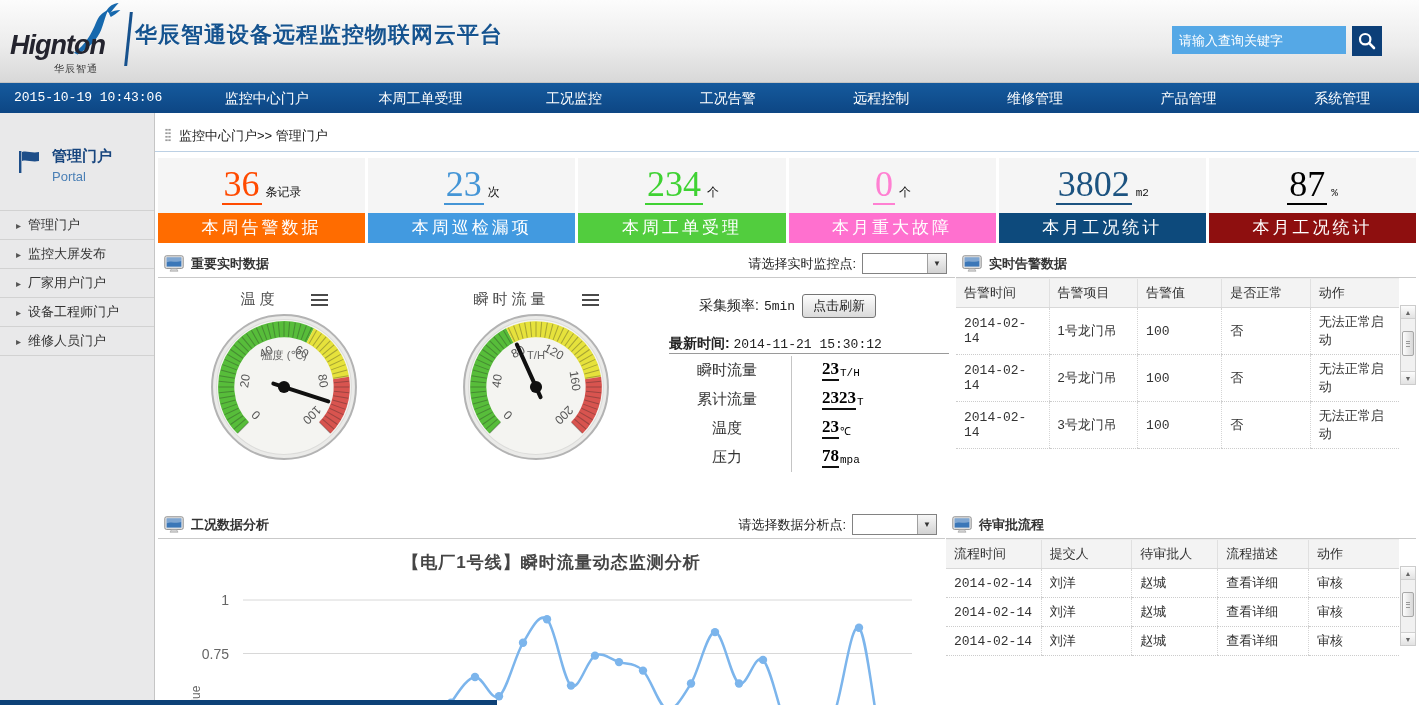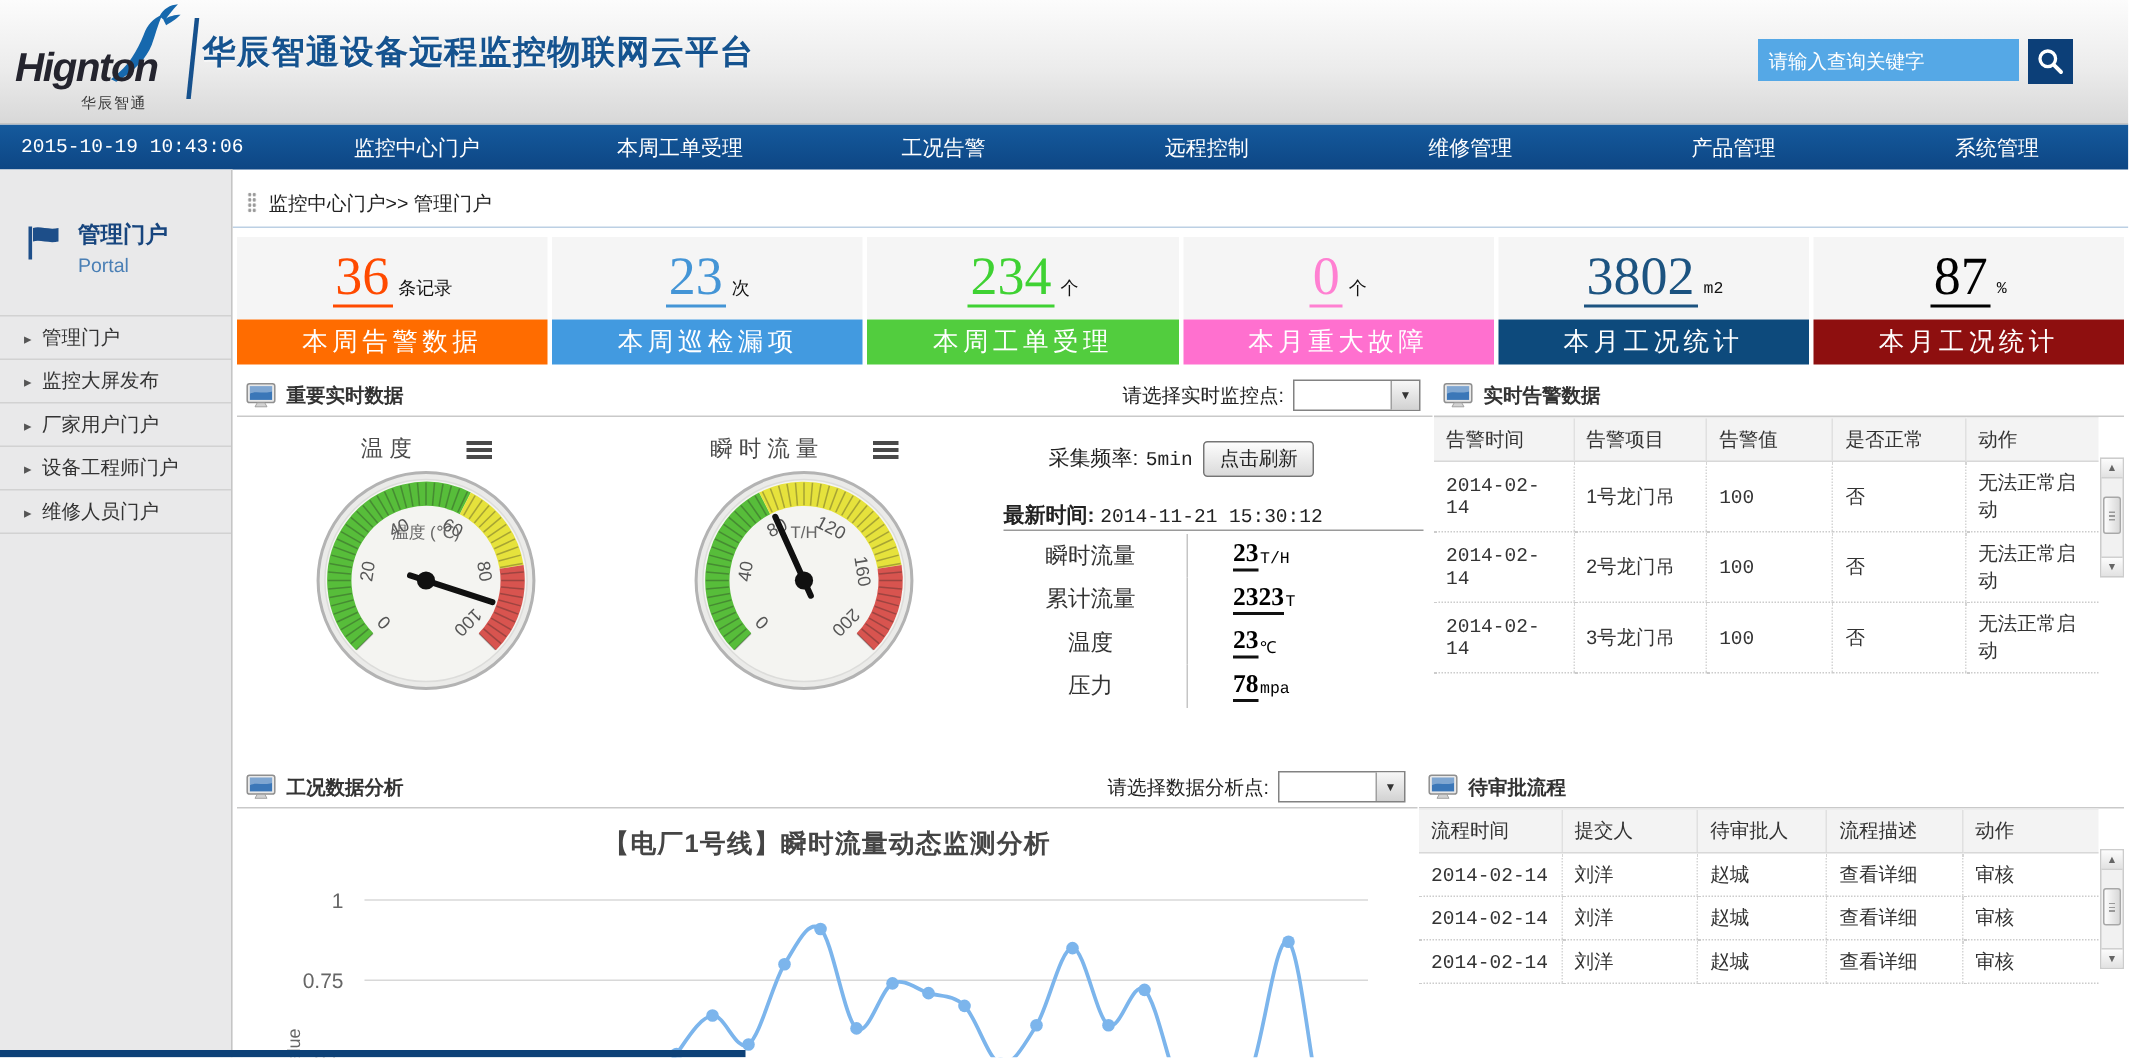--- a/index.html
+++ b/index.html
@@ -144,20 +144,21 @@
         </svg>
       </button>
     </div>
   </header>
 
   <nav class="navbar">
     <div class="nav-time mono">2015-10-19 10:43:06</div>
     <div class="nav-items" id="nav-items">
         <div class="nav-item">监控中心门户</div>
         <div class="nav-item">本周工单受理</div>
+        <div class="nav-item">工况监控</div>
         <div class="nav-item">工况告警</div>
         <div class="nav-item">远程控制</div>
         <div class="nav-item">维修管理</div>
         <div class="nav-item">产品管理</div>
         <div class="nav-item">系统管理</div>
       </div>
   </nav>
 
   <aside class="sidebar">
     <div class="portal">

